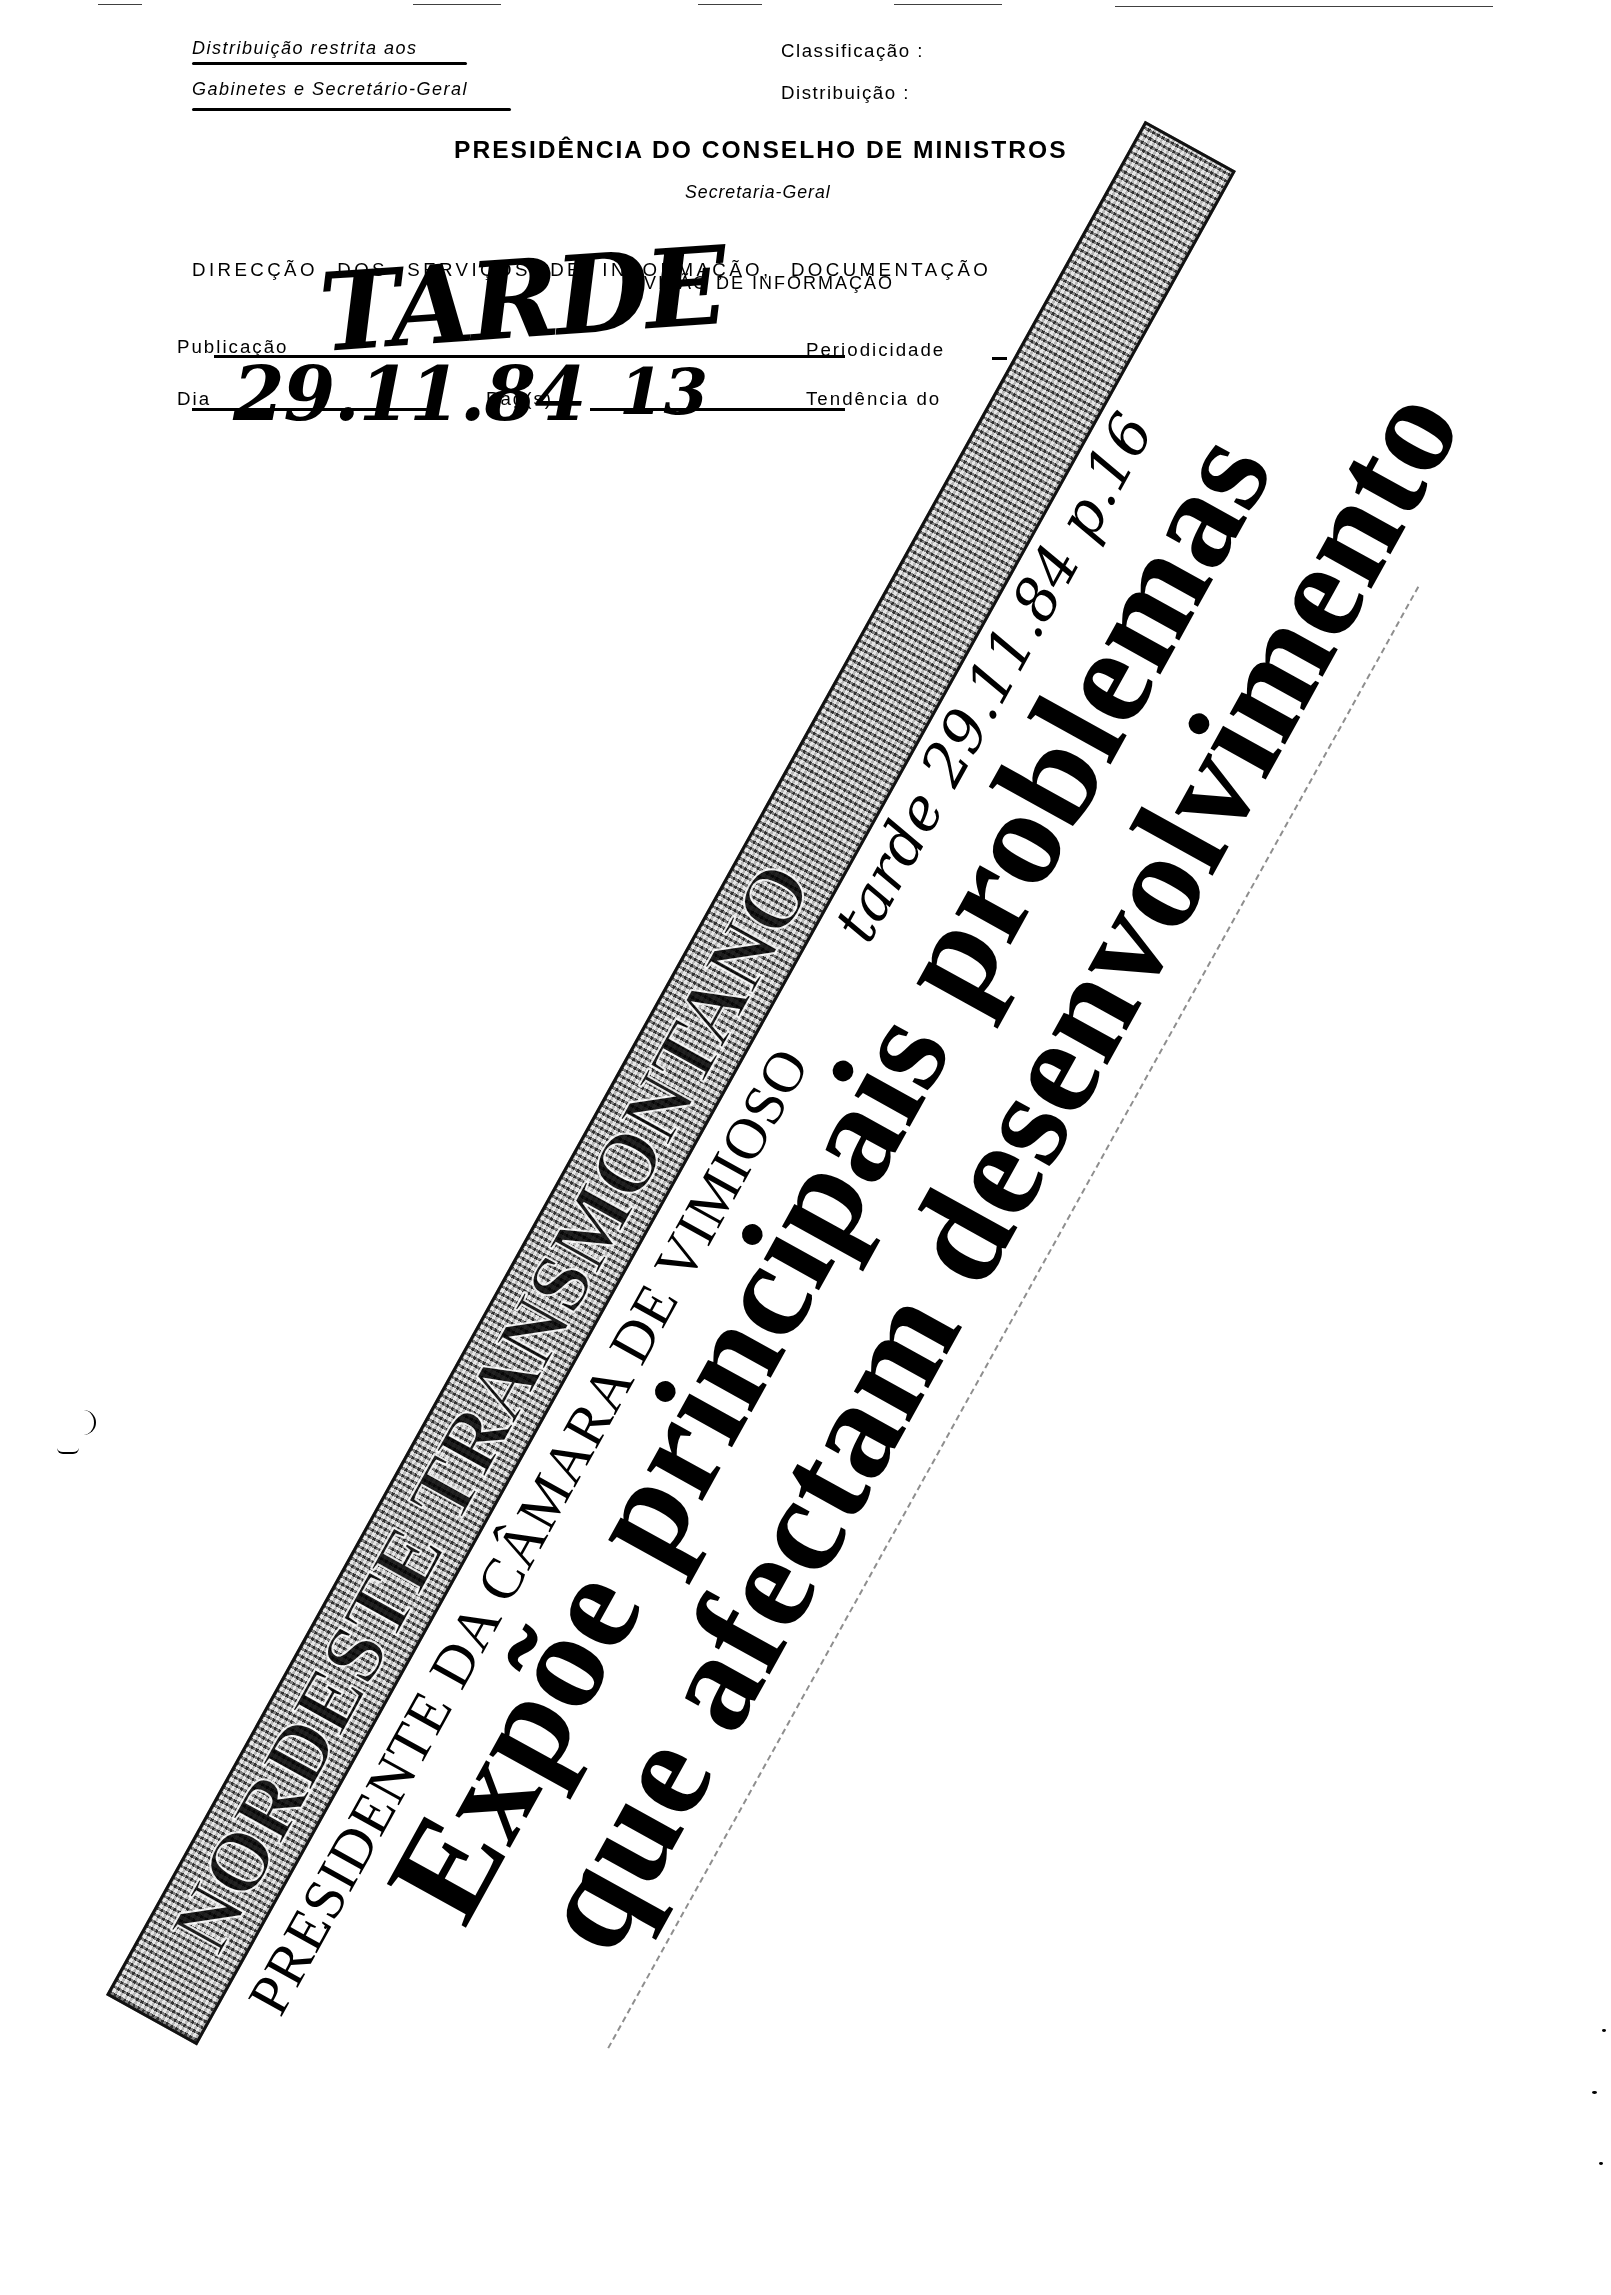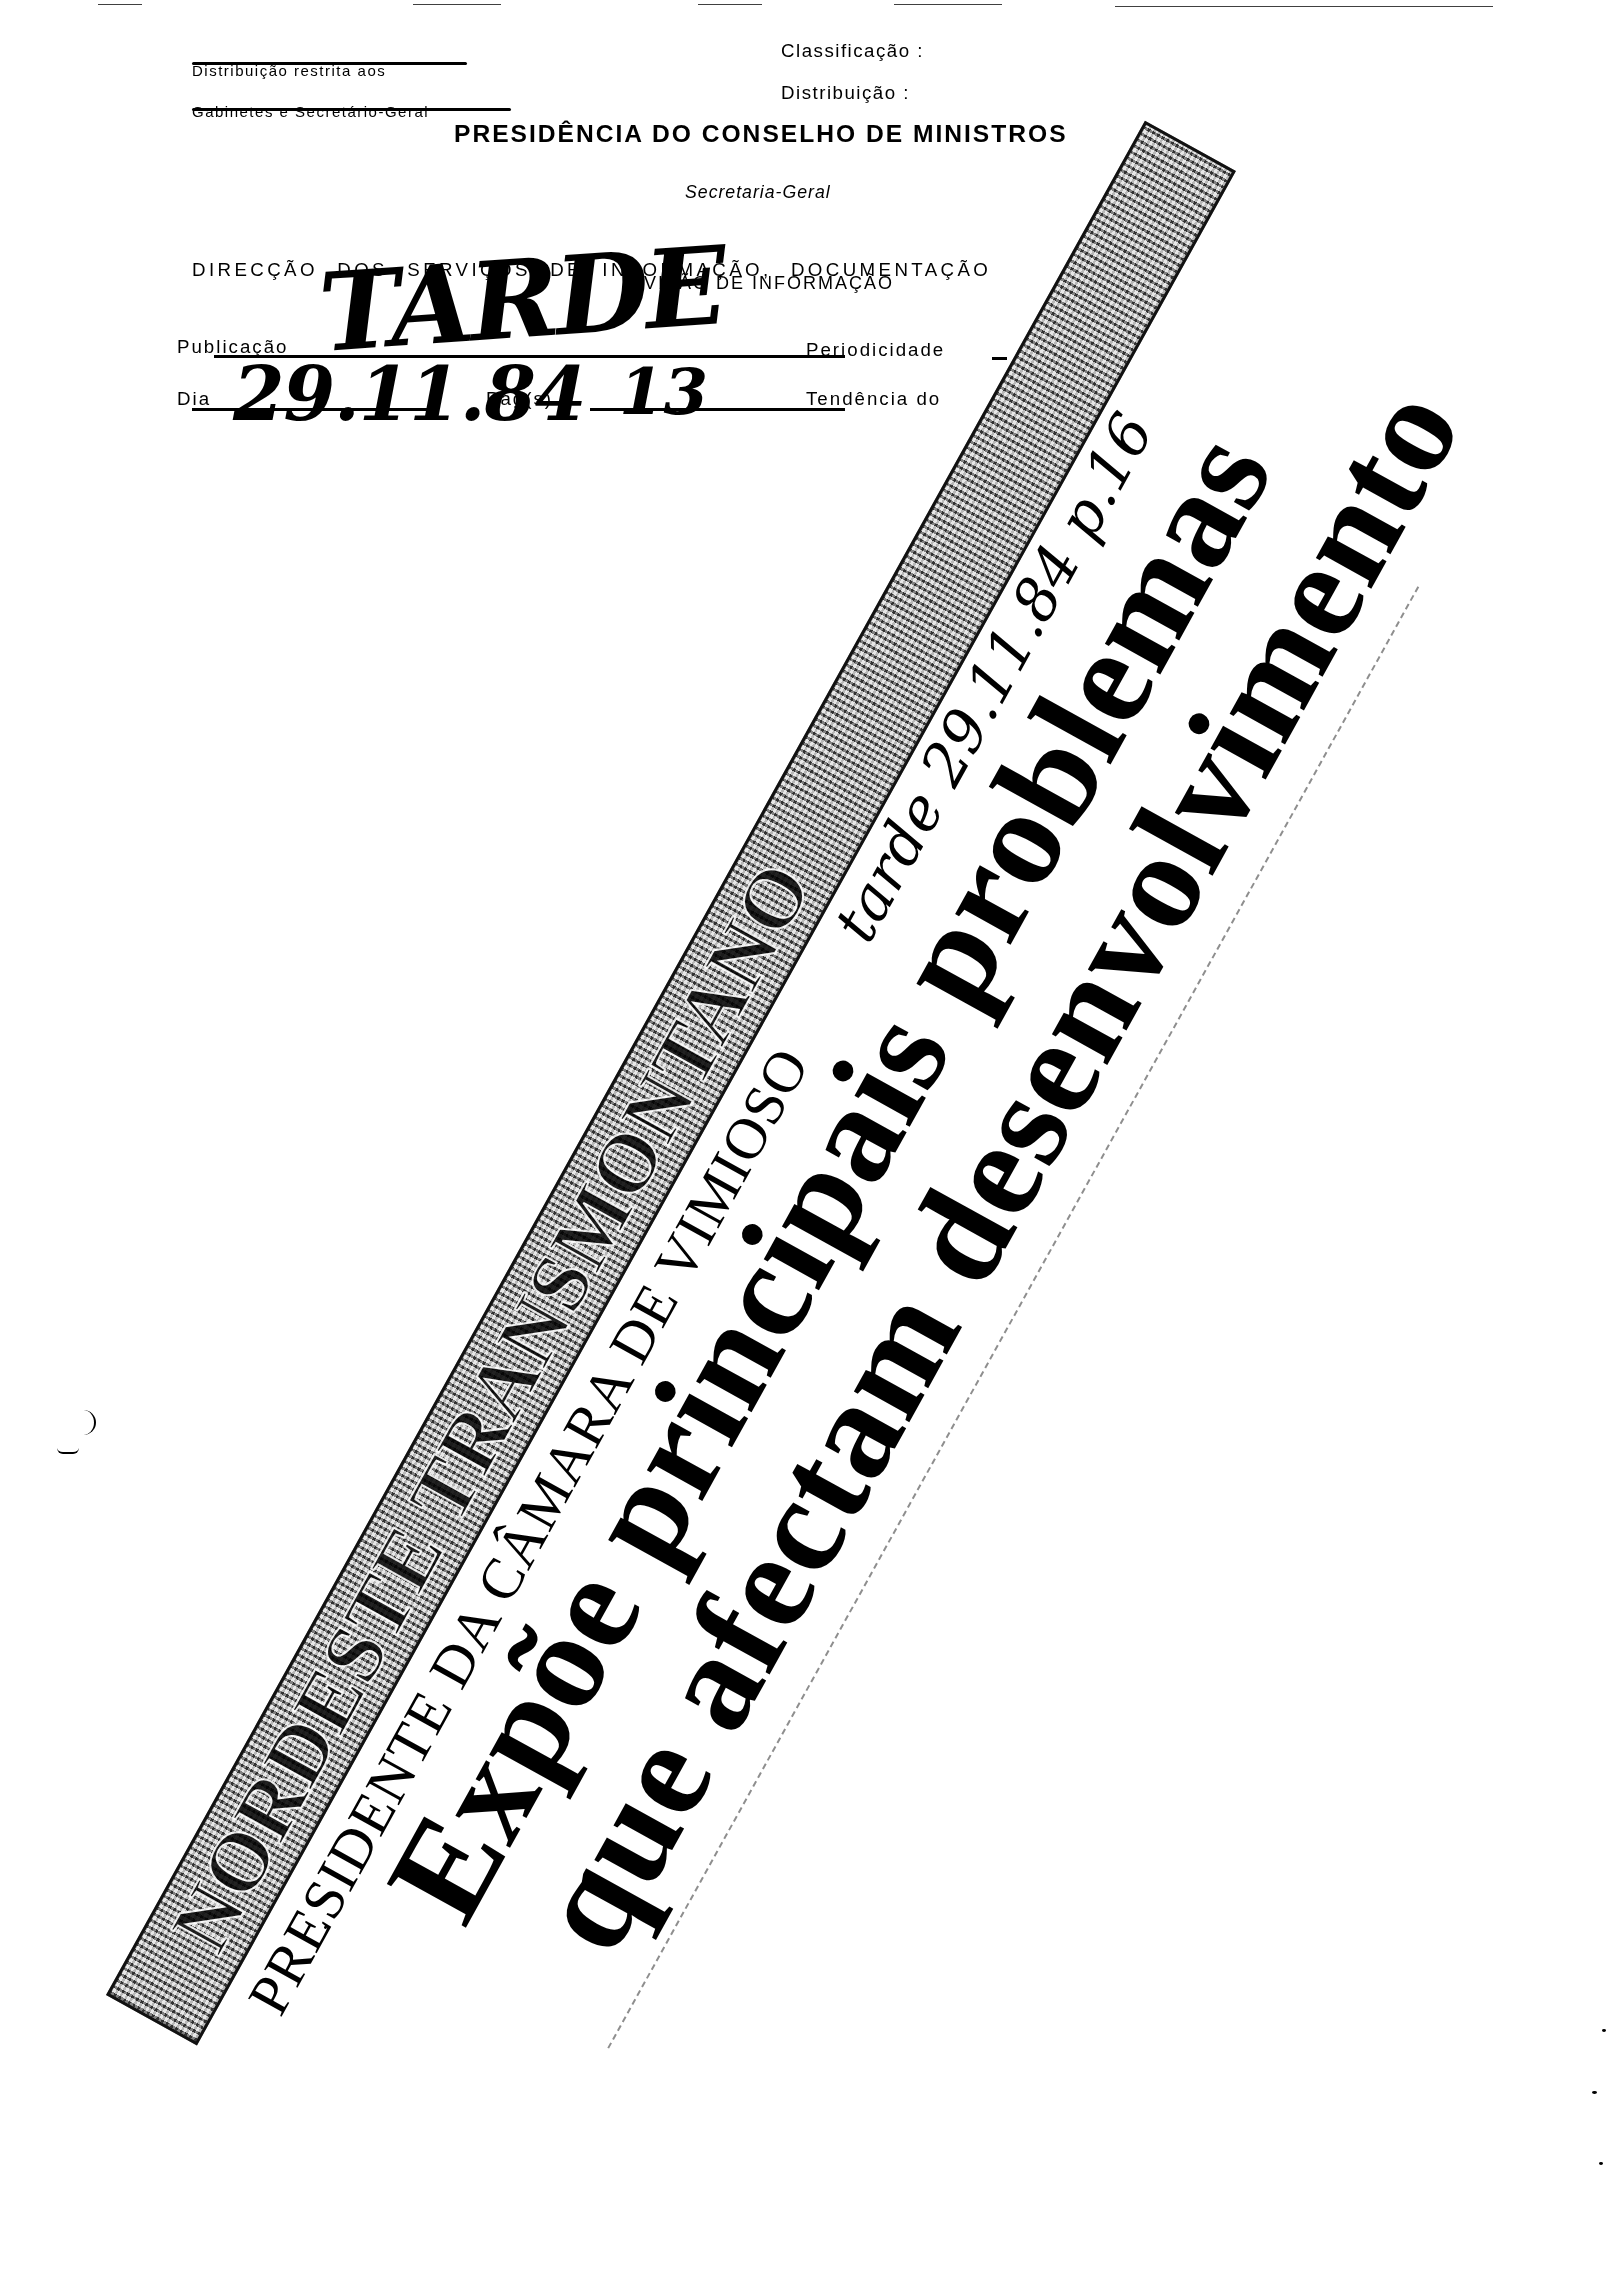--- a/index.html
+++ b/index.html
@@ -3,21 +3,21 @@
   <meta charset="utf-8">
   <style>
     html, body { margin: 0; padding: 0; background: #ffffff; }
     body { width: 1612px; height: 2295px; position: relative; overflow: hidden; color: #000; }
     .abs { position: absolute; }
     .sans { font-family: "Liberation Sans", "DejaVu Sans", sans-serif; }
     .serif { font-family: "Liberation Serif", "DejaVu Serif", serif; }
 
     .scan-line { position: absolute; top: 3.9px; height: 1.5px; background: #000; opacity: .75; }
 
-    .dist-italic { font-size: 15px; letter-spacing: 1.5px; margin-top: 24px; }
+    .dist-italic { font-style: italic; font-size: 18px; letter-spacing: 1.5px; }
     .underline-bar { height: 3.4px; background: #000; border-radius: 1.5px; }
     .meta-label { font-size: 18.7px; letter-spacing: 1.5px; }
 
     .hdr-main { font-size: 24.6px; font-weight: bold; letter-spacing: 2px; }
     .hdr-sub { font-size: 17.7px; letter-spacing: 1px; font-style: italic; }
     .hdr-dir { font-size: 18.7px; letter-spacing: 3.4px; word-spacing: 10.8px; margin-top: 40px; }
     .hdr-div { font-size: 18px; letter-spacing: 2px; }
 
     .form-label { font-size: 18.7px; letter-spacing: 2px; }
     .form-line { height: 2.9px; background: #000; }
@@ -51,21 +51,21 @@
 <div class="scan-line" style="left:1115px;width:378px;top:5.9px"></div>
 
 <div class="abs sans dist-italic" style="left:192px;top:38px">Distribuição restrita aos</div>
 <div class="abs underline-bar" style="left:192px;top:62px;width:275px"></div>
 <div class="abs sans dist-italic" style="left:192px;top:79px">Gabinetes e Secretário-Geral</div>
 <div class="abs underline-bar" style="left:192px;top:108px;width:319px"></div>
 
 <div class="abs sans meta-label" style="left:781px;top:40px">Classificação :</div>
 <div class="abs sans meta-label" style="left:781px;top:82px">Distribuição :</div>
 
-<div class="abs sans hdr-main" style="left:454px;top:120px">PRESIDÊNCIA DO CONSELHO DE MINISTROS</div>
+<div class="abs sans hdr-main" style="left:454px;top:136px">PRESIDÊNCIA DO CONSELHO DE MINISTROS</div>
 <div class="abs sans hdr-sub" style="left:685px;top:182px">Secretaria-Geral</div>
 <div class="abs sans hdr-dir" style="left:192px;top:219px">DIRECÇÃO DOS SERVIÇOS DE INFORMAÇÃO, DOCUMENTAÇÃO</div>
 <div class="abs sans hdr-div" style="left:622px;top:273px">DIVISÃO DE INFORMAÇÃO</div>
 
 <div class="abs sans form-label" style="left:177px;top:336px">Publicação</div>
 <div class="abs form-line" style="left:214px;top:355px;width:631px"></div>
 <div class="abs hand" style="left:319px;top:236px;font-size:108px;letter-spacing:-3.9px;transform:rotate(-4deg)">TARDE</div>
 
 <div class="abs sans form-label" style="left:806px;top:339px">Periodicidade</div>
 <div class="abs form-line" style="left:992px;top:357px;width:14.7px"></div>

